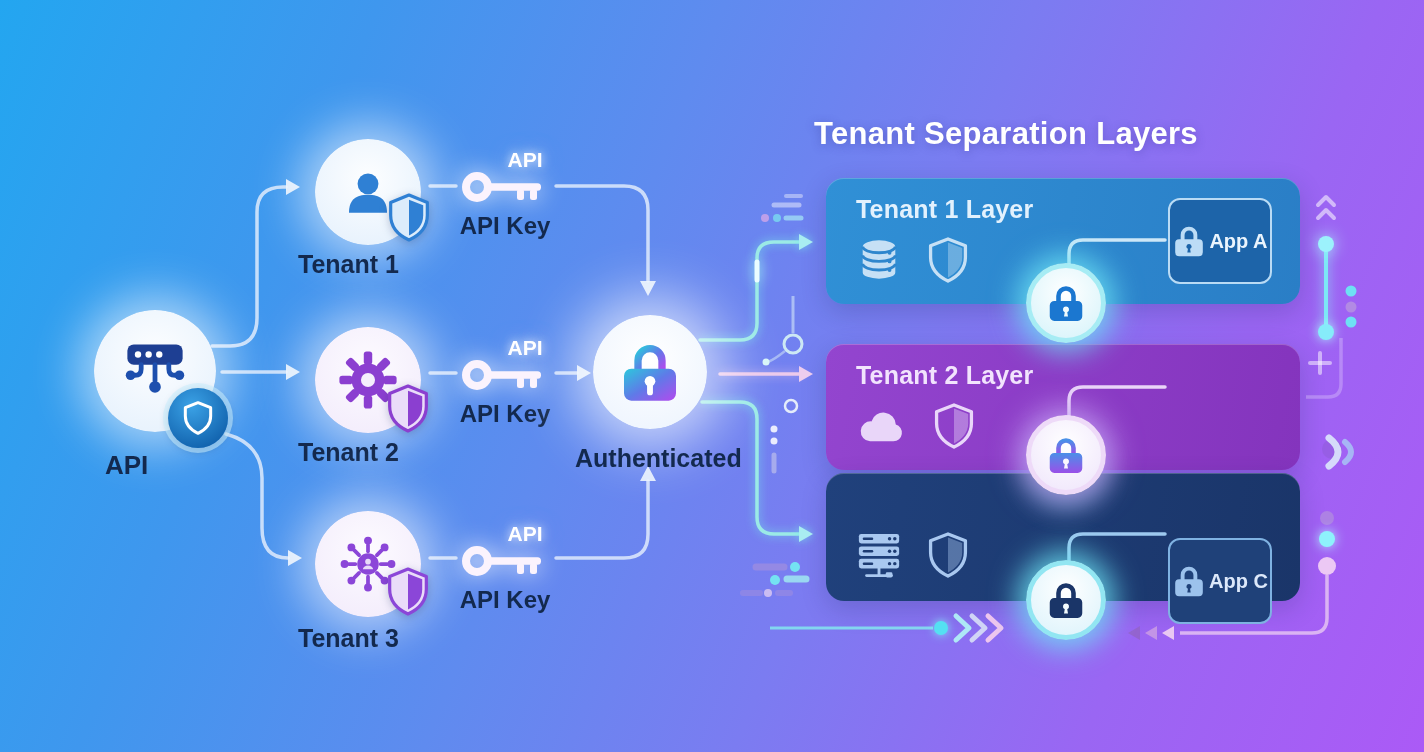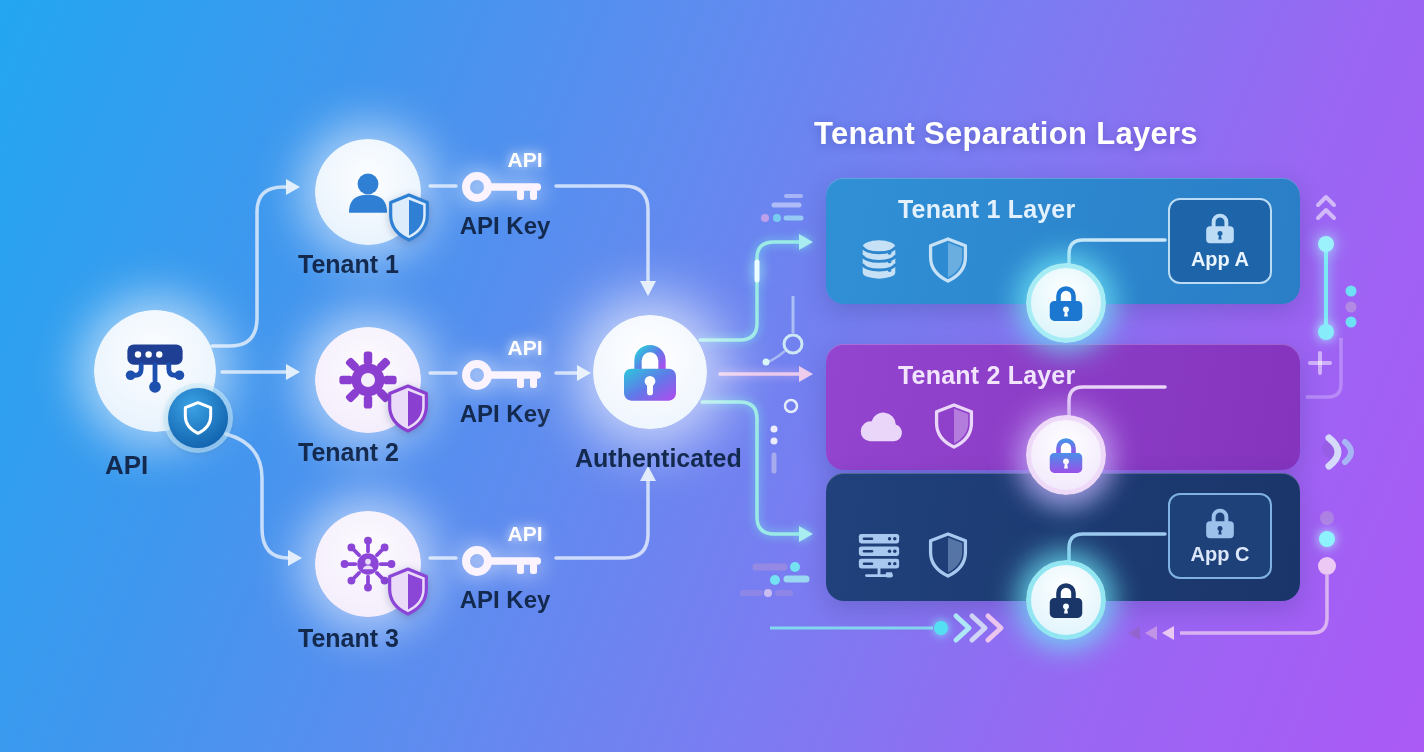--- a/index.html
+++ b/index.html
@@ -25,24 +25,24 @@
   .key-tag{position:absolute;top:0;left:28px;width:72px;text-align:center;color:#fff;font-weight:700;font-size:21px;
     text-shadow:0 0 10px rgba(255,255,255,.85),0 0 20px rgba(200,225,255,.6);}
   .key-svg{position:absolute;top:17px;left:0;filter:drop-shadow(0 0 12px rgba(255,255,255,.9));}
   .key-label{position:absolute;top:64px;left:-18px;width:124px;text-align:center;color:#13294e;font-weight:600;font-size:24px;}
   
   .main-title{position:absolute;left:814px;top:116px;width:500px;text-align:left;color:#fff;font-weight:700;
     font-size:31px;letter-spacing:.3px;text-shadow:0 2px 10px rgba(50,50,140,.35);z-index:3;}
   
   .layer-card{position:absolute;left:826px;width:474px;border-radius:18px;z-index:2;
     box-shadow:inset 0 1px 0 rgba(255,255,255,.22),0 8px 26px rgba(25,35,90,.20);}
-  .card-title{position:absolute;left:30px;top:17px;font-size:25px;font-weight:700;letter-spacing:.2px;margin-left:42px;}
+  .card-title{position:absolute;left:30px;top:17px;font-size:25px;font-weight:700;letter-spacing:.2px;}
   .icon-row{position:absolute;left:30px;top:58px;display:flex;gap:24px;align-items:center;}
   .app-box{position:absolute;right:28px;top:20px;width:104px;height:86px;border-radius:12px;box-sizing:border-box;
-    display:flex;flex-direction:column;align-items:center;justify-content:center;gap:3px;}
+    display:flex;flex-direction:row;align-items:center;justify-content:center;gap:3px;}
   .app-label{font-size:20px;font-weight:600;}
   
   .lock-badge{position:absolute;width:80px;height:80px;border-radius:50%;box-sizing:border-box;z-index:8;
     display:flex;align-items:center;justify-content:center;}
   .b1{border:5px solid #a6ecf4;background:radial-gradient(circle at 50% 35%,#ffffff 0%,#ddf5fb 78%);
       box-shadow:0 0 28px 9px rgba(110,230,245,.8);}
   .b2{border:5px solid #eedaf8;background:radial-gradient(circle at 50% 35%,#ffffff 0%,#f2eafc 78%);
       box-shadow:0 0 28px 9px rgba(200,160,245,.75),0 14px 24px rgba(120,220,240,.35);}
   .b3{border:5px solid #92e6f2;background:radial-gradient(circle at 50% 35%,#ffffff 0%,#e2f5fc 78%);
       box-shadow:0 0 28px 9px rgba(110,230,245,.8);}
@@ -147,21 +147,21 @@
         <g stroke="#a9c8f0" stroke-width="3" stroke-linecap="round">
           <line x1="24" y1="39" x2="24" y2="46.5"></line>
             <line x1="11" y1="46.5" x2="37" y2="46.5"></line>
         </g>
         <rect x="31" y="43" width="7" height="5.5" rx="1.5" fill="#a9c8f0"></rect>
       </svg>
       <svg width="44" height="48" viewBox="0 0 48 52" style="color:#a9c8f0;">
           <use href="#sym-shield-outline"></use>
         </svg>
     </div>
-    <div class="app-box" style="background:#1f4179;border:2.5px solid #7fb2e2;">
+    <div class="app-box" style="background:#1f4179;border:2.5px solid #7fb2e2;margin-top:45px;">
       <svg width="34" height="34" viewBox="0 0 48 48" style="color:#9cc2ec;">
           <use href="#sym-lock"></use>
         </svg>
       <div class="app-label" style="color:#dce8fa;">App C</div>
     </div>
   </div>
 
   <svg class="overlay" width="1424" height="752" viewBox="0 0 1424 752">
     <g>
       <path class="flow" d="M212 346 H230 Q257 346 257 318 V212 Q257 187 283 187 H286"></path>

